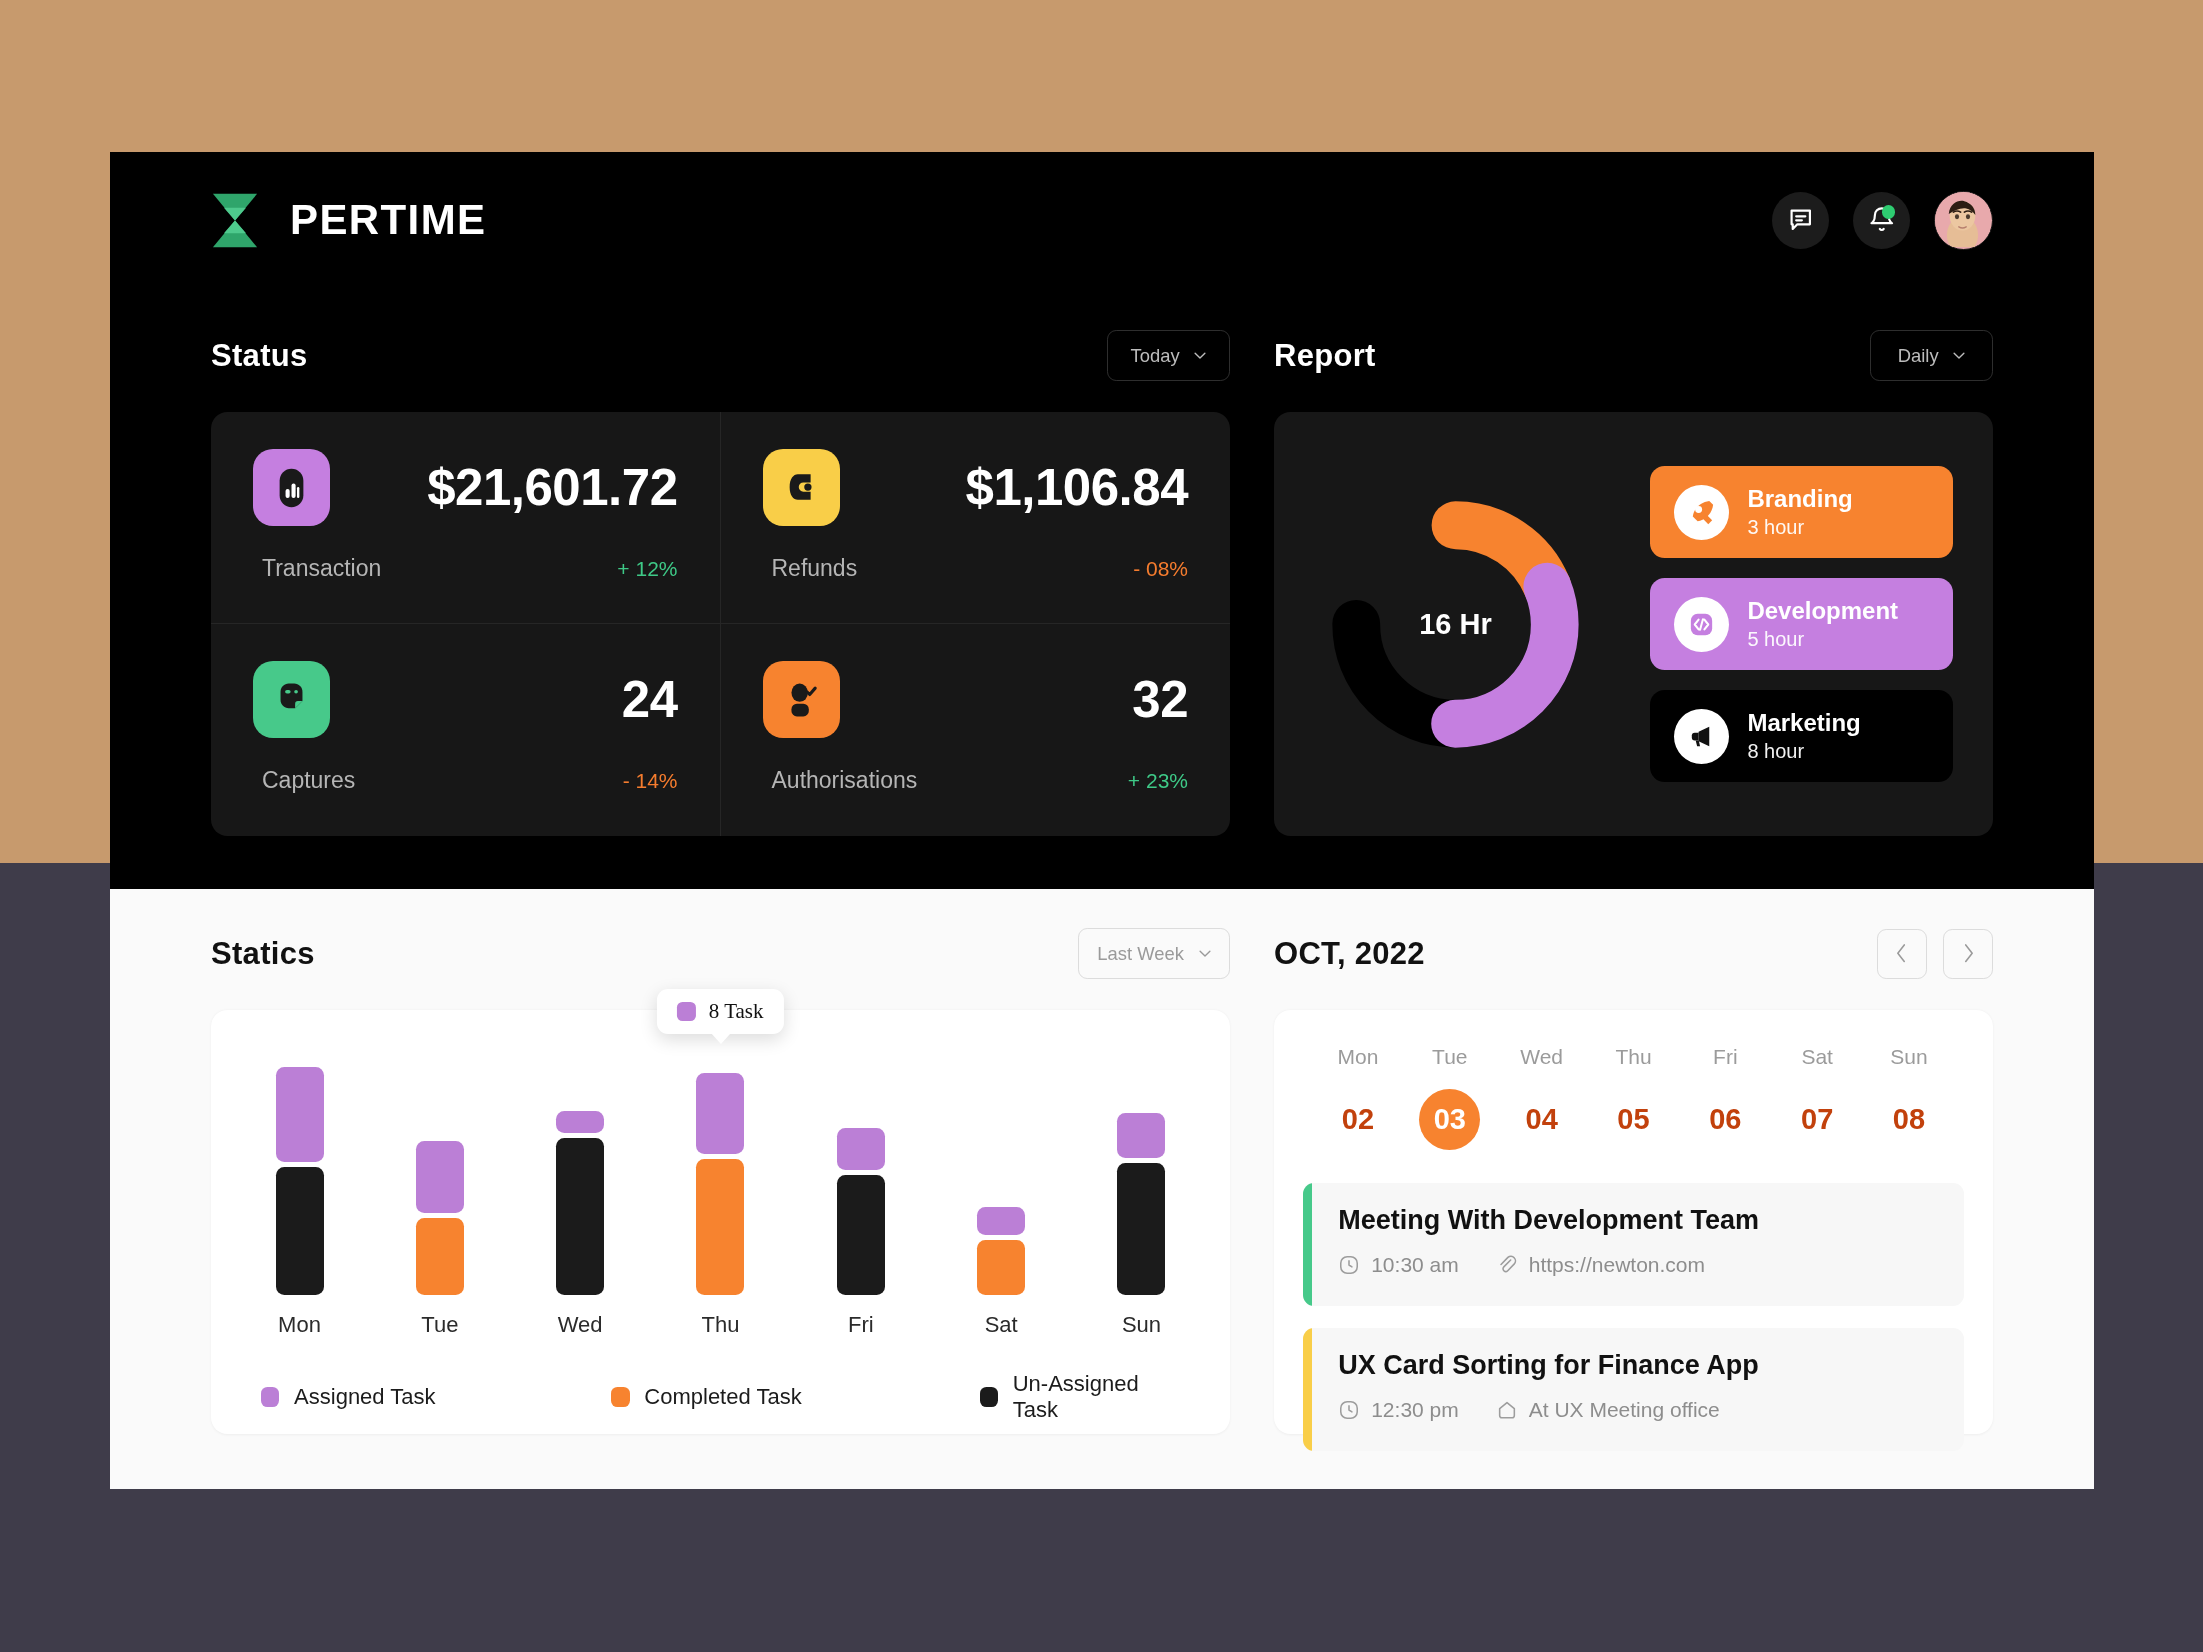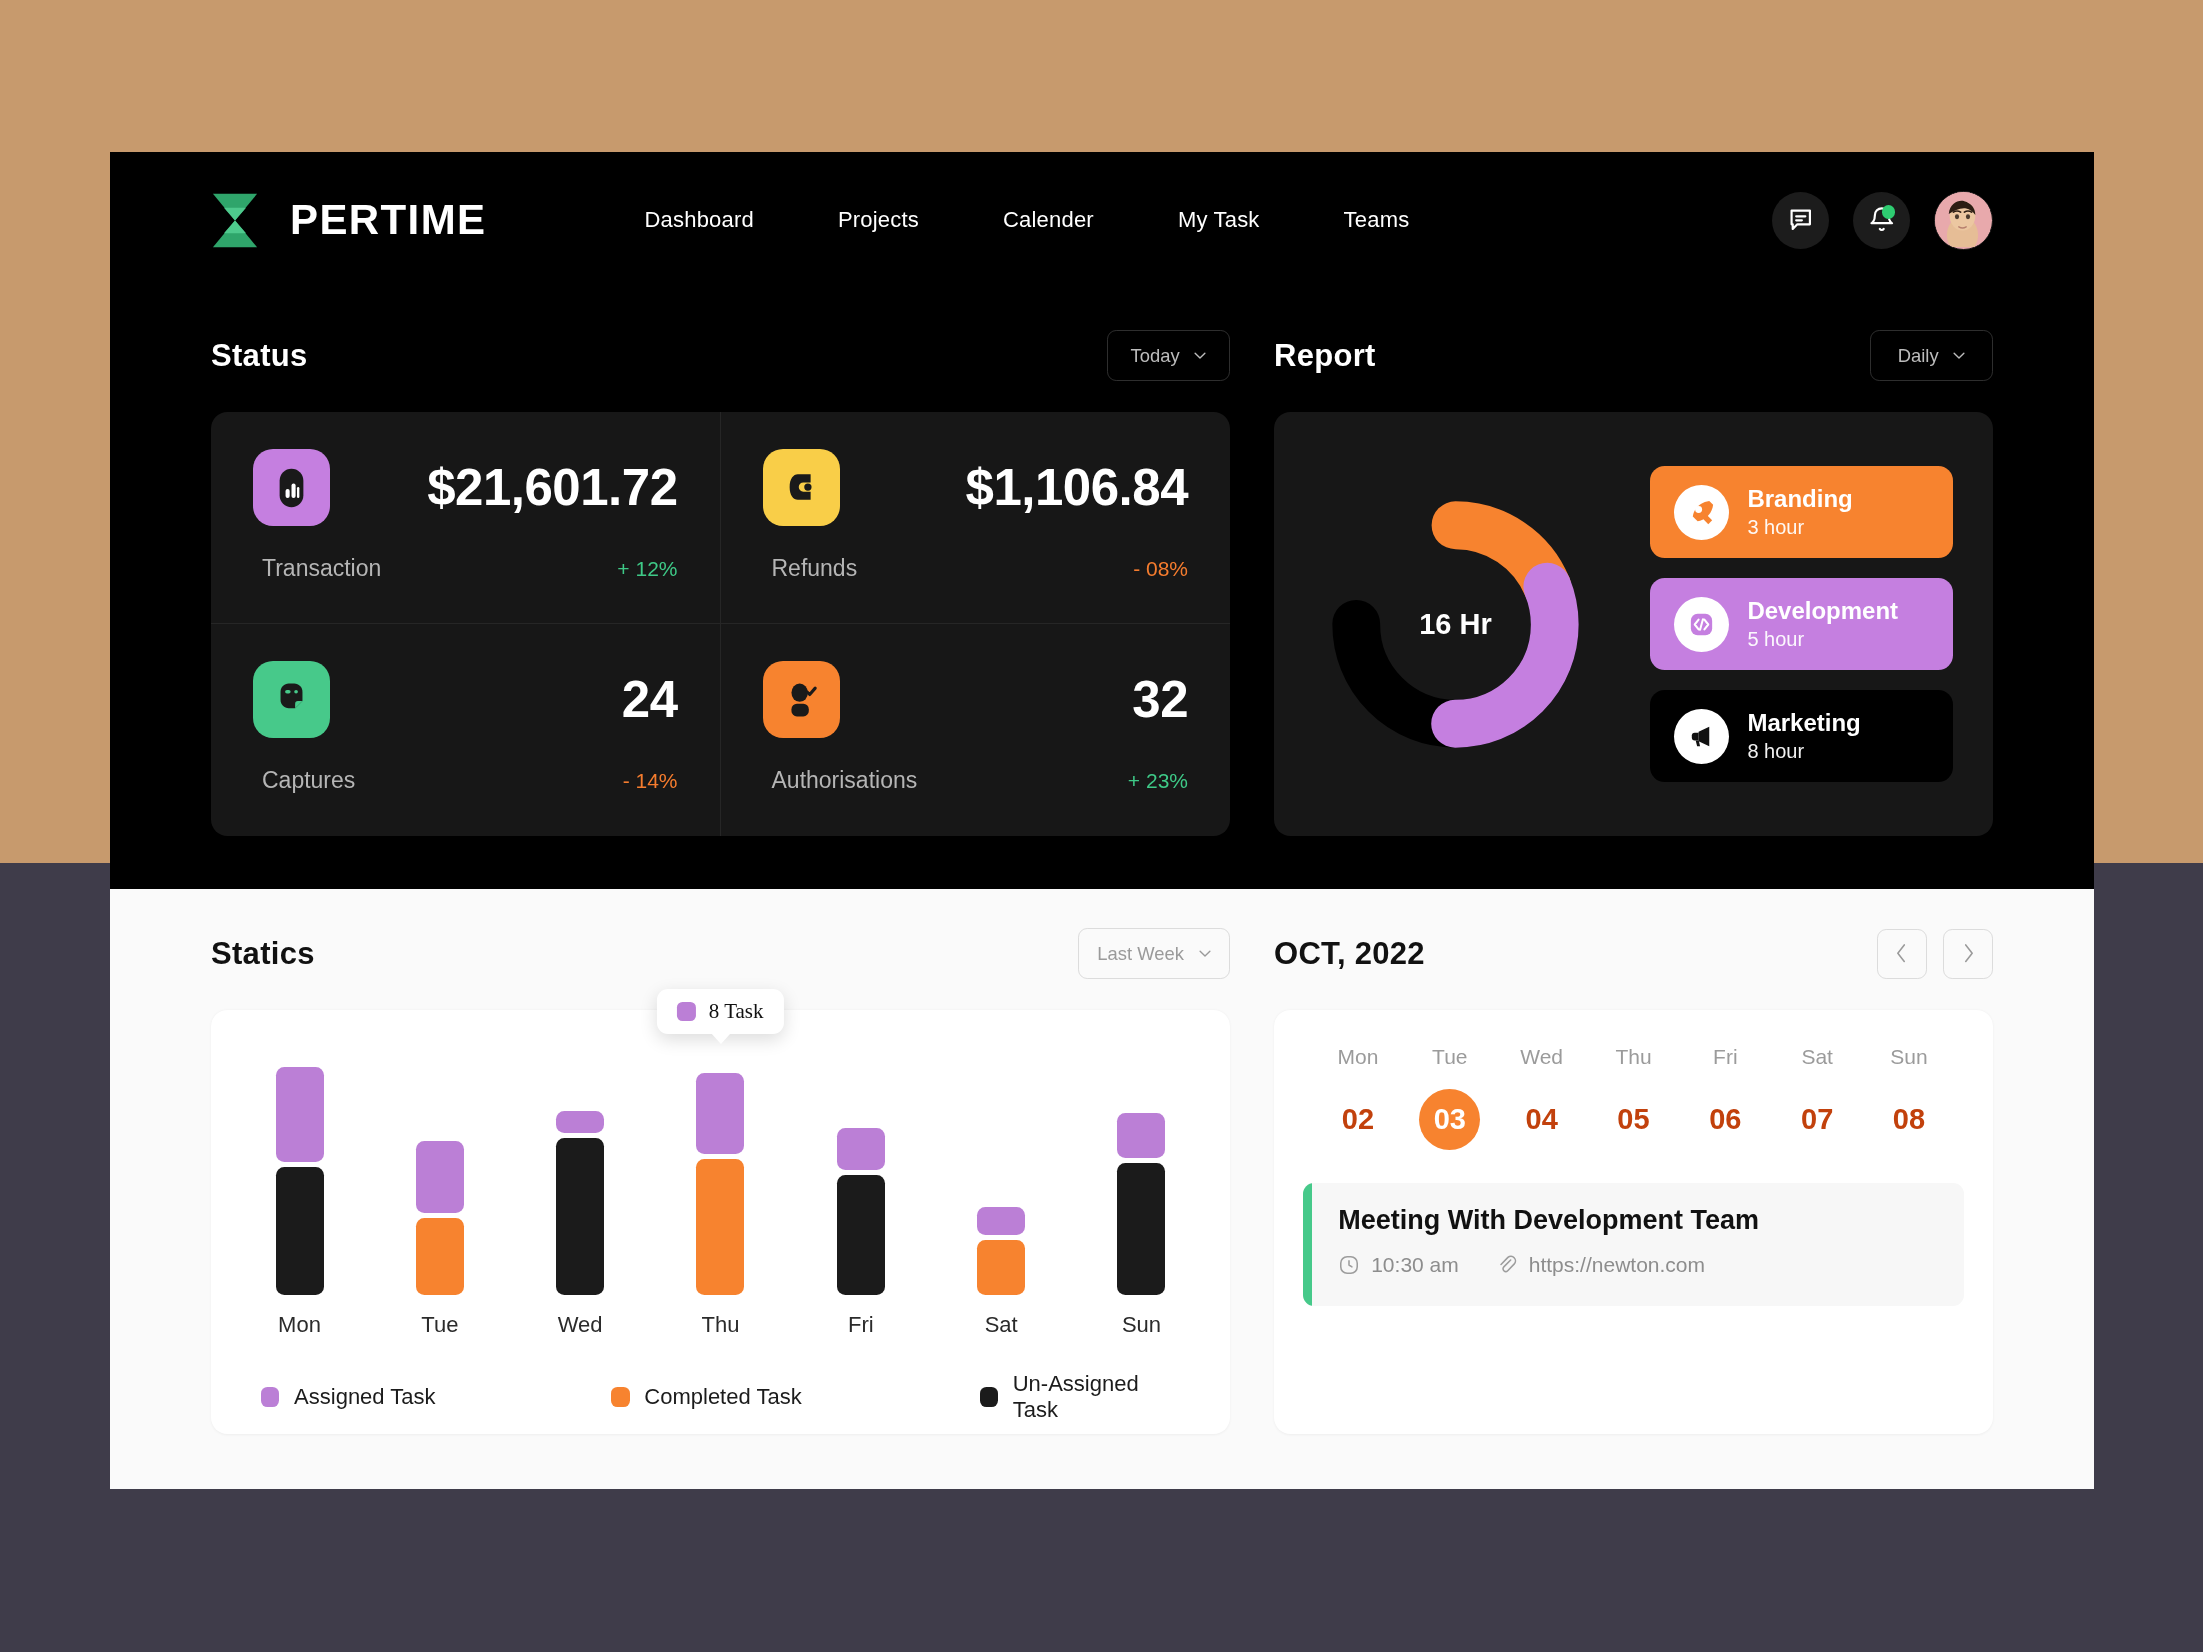--- a/index.html
+++ b/index.html
@@ -230,27 +230,20 @@
         <svg width="48" height="57" viewBox="0 0 52 62">
           <path d="M2 2 L50 2 L26 31 Z" fill="#2FA56B"></path>
           <path d="M2 60 L50 60 L26 31 Z" fill="#2FA56B"></path>
           <path d="M14 17 L38 17 L26 31 Z" fill="#4EC98D"></path>
           <path d="M14 45 L38 45 L26 31 Z" fill="#4EC98D"></path>
         </svg>
       </span>
       <span class="brand-name">PERTIME</span>
     </div>
 
-    <div class="nav-links">
-      <span class="nav-link">Dashboard</span>
-      <span class="nav-link">Projects</span>
-      <span class="nav-link">Calender</span>
-      <span class="nav-link">My Task</span>
-      <span class="nav-link">Teams</span>
-    </div>
 
     <div class="nav-actions">
       <span class="icon-circle">
         <svg width="27.5" height="27.5" viewBox="0 0 24 24" fill="none" stroke="#fff" stroke-width="1.9" stroke-linecap="round">
           <path d="M4 4h16v12H9l-4 4V16H4z" stroke-linejoin="round"></path>
           <path d="M8 9h8M8 12.5h5"></path>
         </svg>
       </span>
       <span class="icon-circle">
         <svg width="27.5" height="27.5" viewBox="0 0 24 24" fill="none" stroke="#fff" stroke-width="1.9" stroke-linecap="round" stroke-linejoin="round">
@@ -579,19 +572,40 @@
                 <span class="meta">
                   <svg width="22" height="22" viewBox="0 0 24 24" fill="none" stroke="#9d9d9d" stroke-width="1.7" stroke-linecap="round" stroke-linejoin="round">
                     <path d="M16 6.5 8.5 14a3 3 0 0 0 4.3 4.2l7.2-7.4a5 5 0 0 0-7-7.1L5.5 11.5"></path>
                   </svg>
                   <span>https://newton.com</span>
                 </span>
               </div>
             </div>
           </div>
 
+          <div class="event">
+            <i class="event-stripe" style="background:#F9CE48"></i>
+            <div class="event-body">
+              <div class="event-title">UX Card Sorting for Finance App</div>
+              <div class="event-meta">
+                <span class="meta">
+                  <svg width="22" height="22" viewBox="0 0 24 24" fill="none" stroke="#9d9d9d" stroke-width="1.7" stroke-linecap="round" stroke-linejoin="round">
+                    <rect x="3" y="3" width="18" height="18" rx="7"></rect>
+                      <path d="M12 7.5V12l3.2 2"></path>
+                  </svg>
+                  <span>12:30 pm</span>
+                </span>
+                <span class="meta">
+                  <svg width="22" height="22" viewBox="0 0 24 24" fill="none" stroke="#9d9d9d" stroke-width="1.7" stroke-linecap="round" stroke-linejoin="round">
+                    <path d="M4 10.5 12 4l8 6.5V18a2.5 2.5 0 0 1-2.5 2.5h-11A2.5 2.5 0 0 1 4 18z"></path>
+                  </svg>
+                  <span>At UX Meeting office</span>
+                </span>
+              </div>
+            </div>
+          </div>
 
         </div>
       </div>
     </div>
   </div>
 </div>
 
 
 </body></html>

